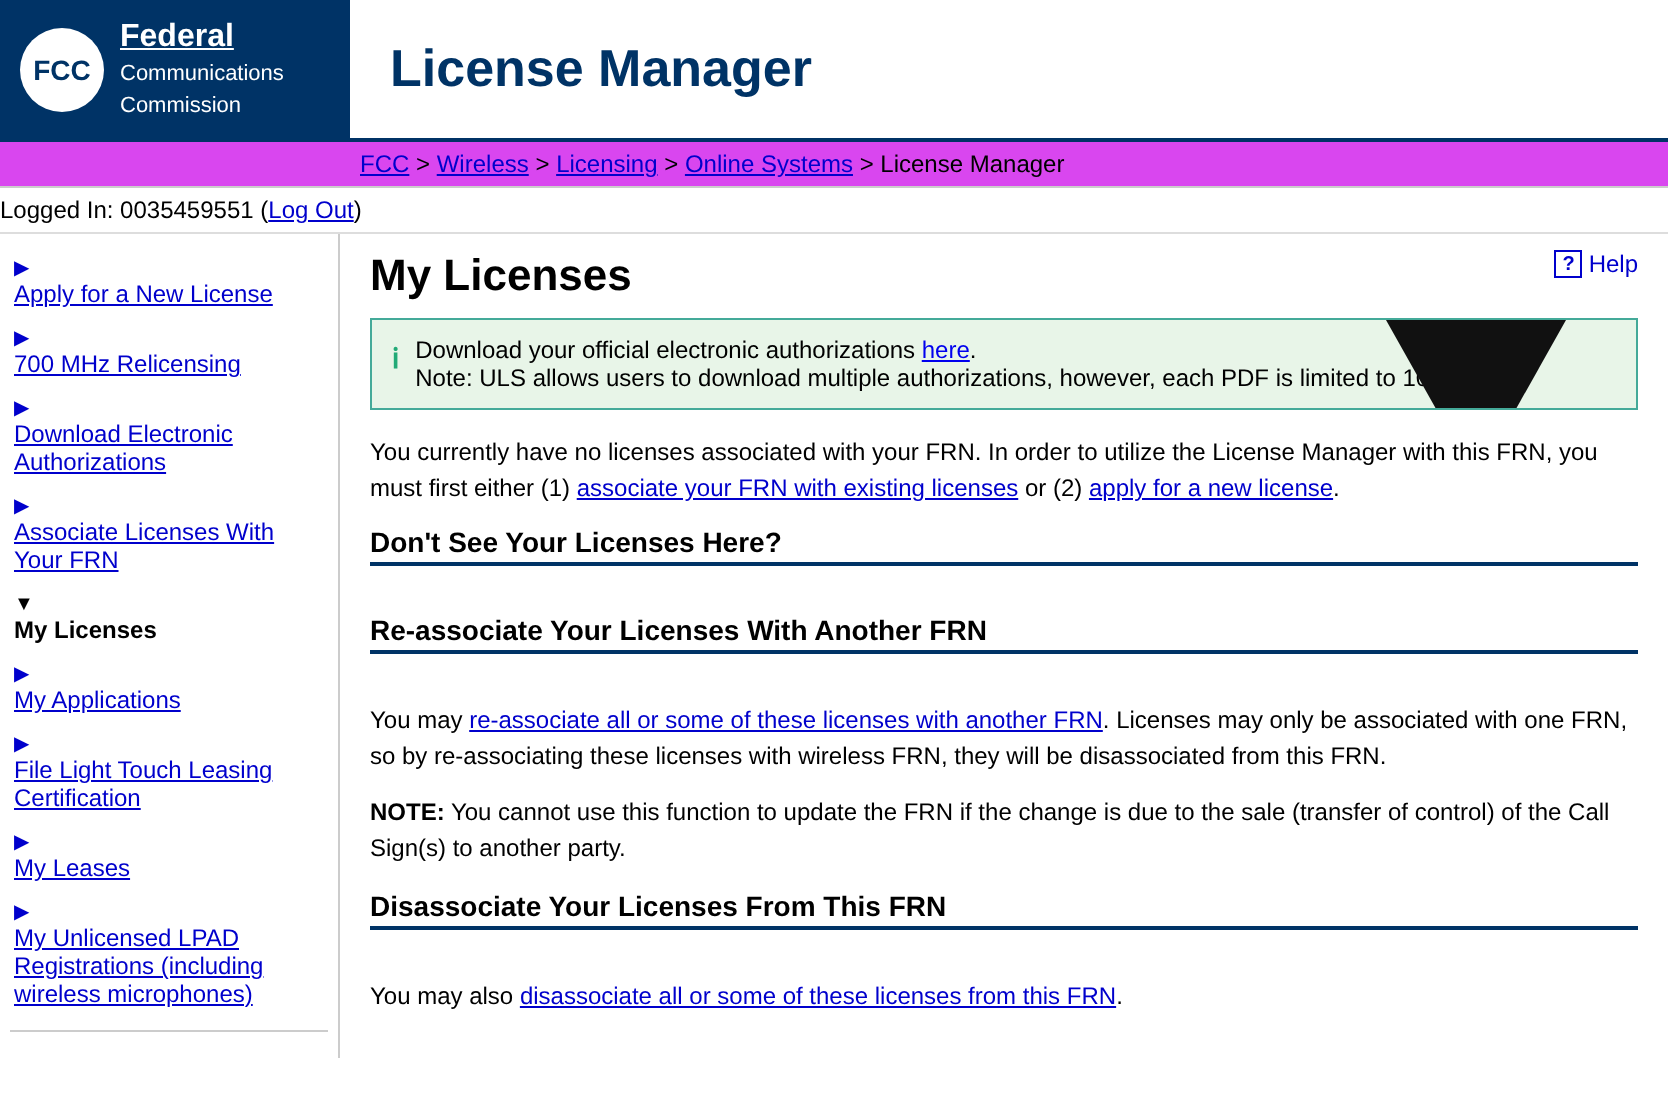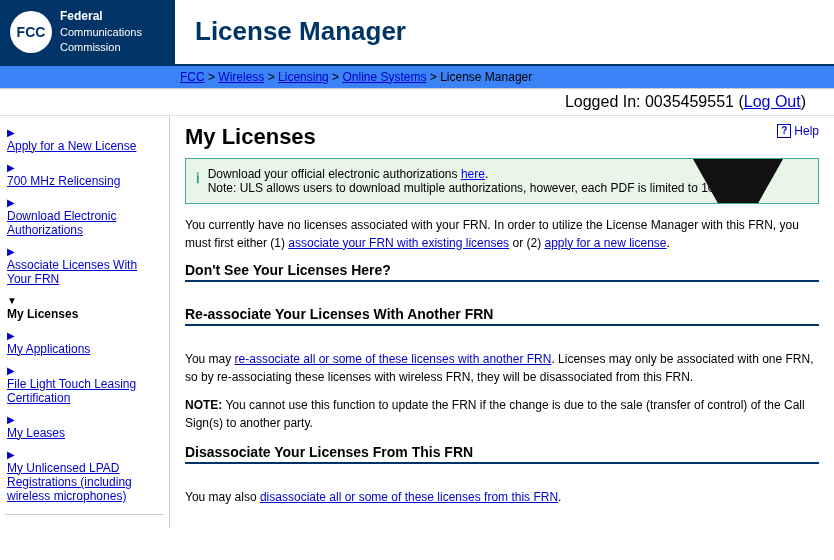--- a/index.html
+++ b/index.html
@@ -3,30 +3,30 @@
   <meta charset="utf-8">
   <style>
     * { margin: 0; padding: 0; box-sizing: border-box; }
     body { font-family: Arial, sans-serif; font-size: 13px; color: #000; background: #fff; width: 834px; }
 
     
     #header { display: flex; align-items: center; background: #fff; border-bottom: 2px solid #003366; }
     #fcc-logo { background: #003366; padding: 8px 10px; display: flex; align-items: center; gap: 8px; min-width: 175px; }
     #fcc-circle { width: 42px; height: 42px; border-radius: 50%; background: #fff; display: flex; align-items: center; justify-content: center; font-weight: bold; font-size: 14px; color: #003366; }
     #fcc-text { color: #fff; font-size: 11px; line-height: 1.4; }
-    #fcc-text div:first-child { font-weight: bold; font-size: 12px; }
+    #fcc-text div:first-child { font-weight: bold; font-size: 16px; text-decoration: underline; }
     #header-title { padding: 10px 20px; flex: 1; }
     #header-title h1 { font-size: 26px; color: #003366; font-weight: bold; }
 
     
-    #breadcrumb { background: #3b82f6; padding: 4px 10px 4px 180px; font-size: 12px; border-bottom: 1px solid #ccc; }
+    #breadcrumb { background: #d946ef; padding: 4px 10px 4px 180px; font-size: 12px; border-bottom: 1px solid #ccc; }
     #breadcrumb a { color: #0000cc; text-decoration: underline; }
 
     
-    #login-bar { padding: 4px 28px; font-size: 16px; border-bottom: 1px solid #ddd; text-align: right; }
+    #login-bar { padding: 4px 0; font-size: 12px; border-bottom: 1px solid #ddd; }
     #login-bar a { color: #0000cc; text-decoration: underline; }
 
     
     #main-layout { display: flex; }
 
     
     #sidebar { width: 170px; min-width: 170px; padding: 5px 5px; border-right: 1px solid #ccc; background: #fff; }
     .sidebar-section { margin-bottom: 8px; }
     .sidebar-item { padding: 3px 2px; }
     .sidebar-item a { color: #0000cc; text-decoration: underline; font-size: 12px; display: block; }

